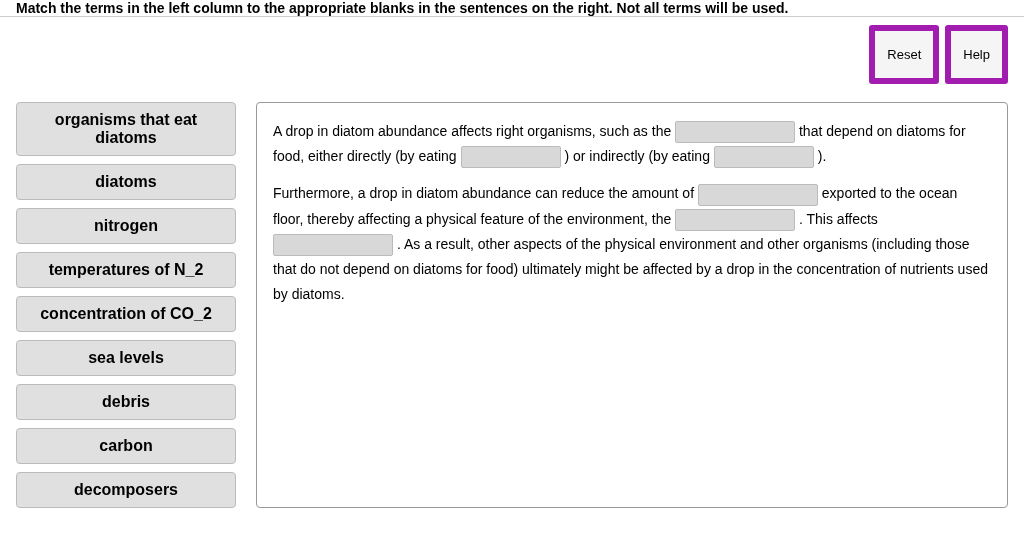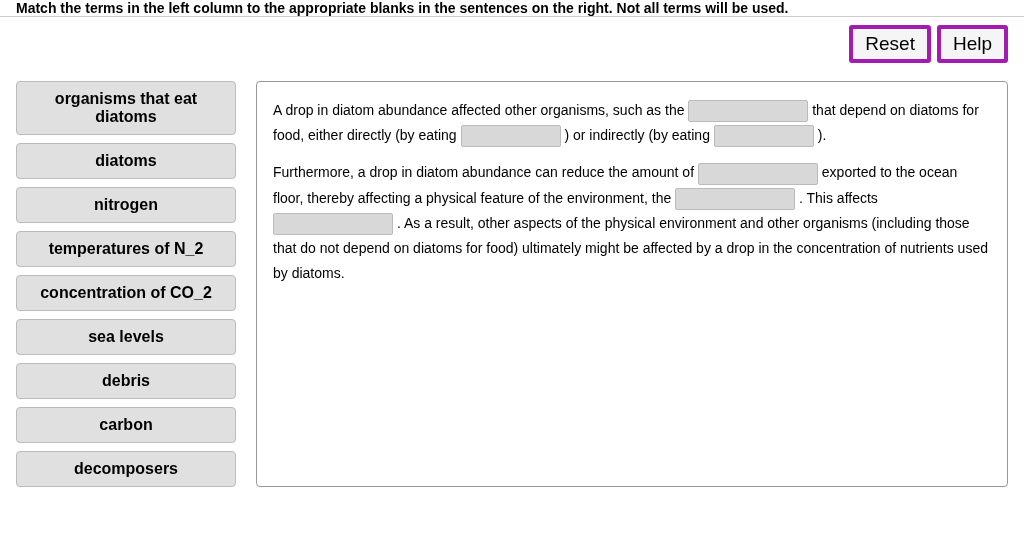--- a/index.html
+++ b/index.html
@@ -16,26 +16,26 @@
       font-size: 14px;
       font-weight: bold;
     }
     .toolbar {
       display: flex;
       justify-content: flex-end;
       padding: 8px 16px;
       gap: 6px;
     }
     .toolbar button {
-      padding: 4px 12px;
-      border: 4px solid #a21caf;
+      padding: 16px 12px;
+      border: 6px solid #a21caf;
       background: #f5f5f5;
       border-radius: 3px;
       cursor: pointer;
-      font-size: 19px;
+      font-size: 13px;
     }
     .main-content {
       display: flex;
       padding: 10px 16px;
       gap: 20px;
     }
     .terms-column {
       display: flex;
       flex-direction: column;
       gap: 8px;
@@ -96,21 +96,21 @@
       <div class="term-item">temperatures of N_2</div>
       <div class="term-item">concentration of CO_2</div>
       <div class="term-item">sea levels</div>
       <div class="term-item">debris</div>
       <div class="term-item">carbon</div>
       <div class="term-item">decomposers</div>
     </div>
 
   <div class="sentences-column">
     <div class="sentence-block">
-      <span>A drop in diatom abundance affected other organisms, such as the</span>
+      <span>A drop in diatom abundance affects right organisms, such as the</span>
       <span class="blank blank-wide"></span>
       <span>that depend on diatoms for food, either directly (by eating</span>
       <span class="blank"></span>
       <span>) or indirectly (by eating</span>
       <span class="blank"></span>
       <span>).</span>
     </div>
 
     <div class="sentence-block">
       <span>Furthermore, a drop in diatom abundance can reduce the amount of</span>

